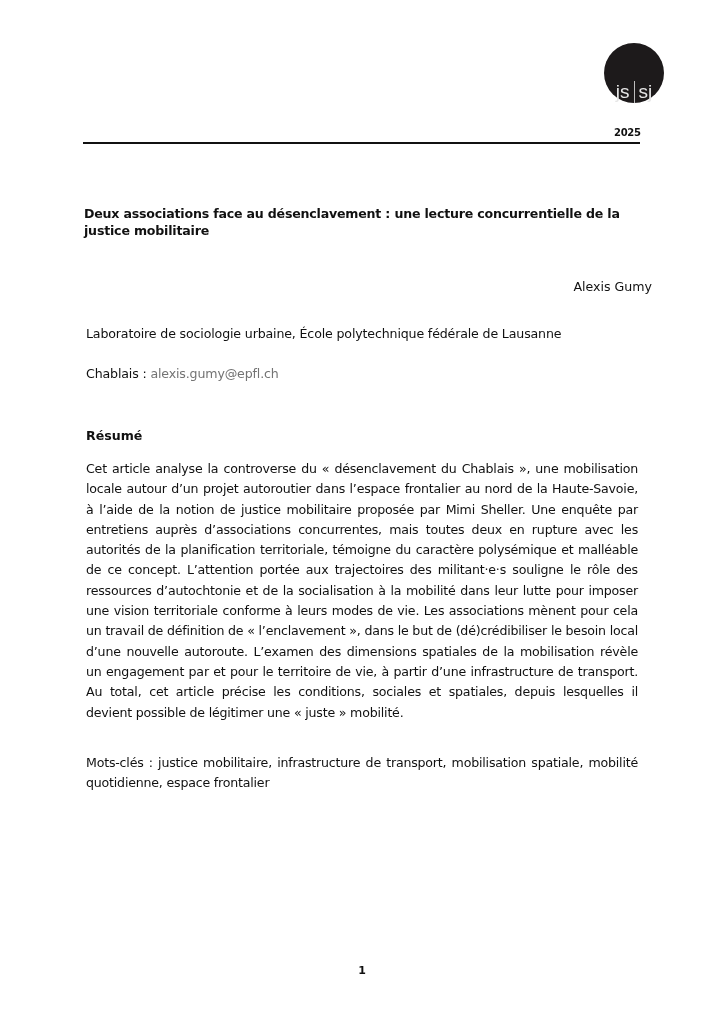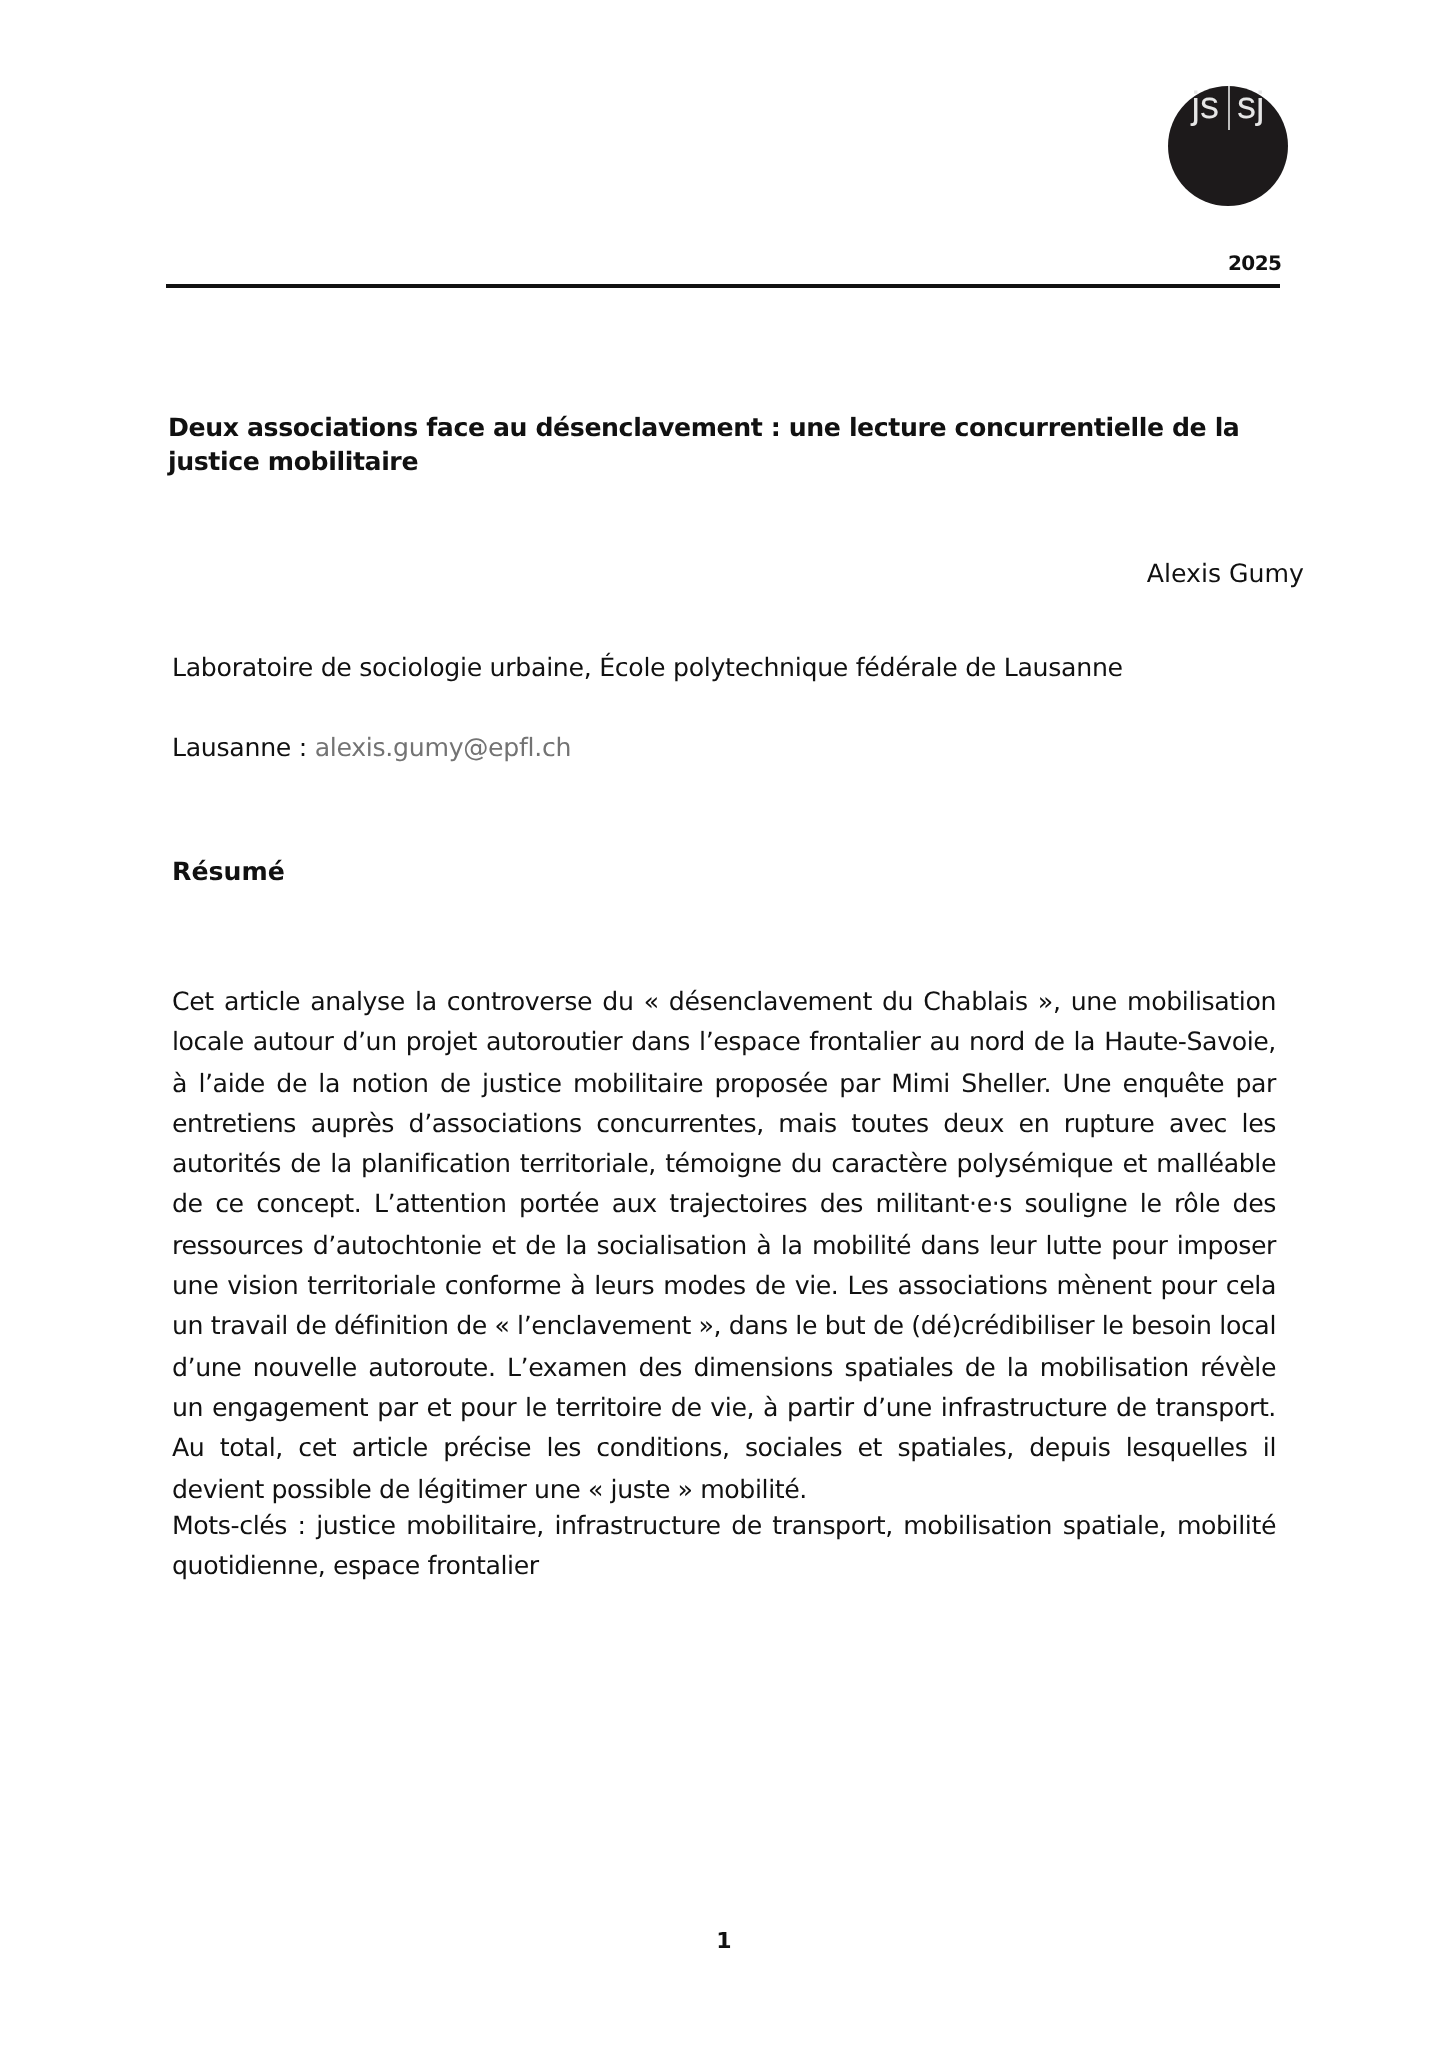--- a/index.html
+++ b/index.html
@@ -1,36 +1,36 @@
 <!DOCTYPE html>
 <html><head>
 <meta charset="utf-8">
 <style>
   html, body { margin: 0; padding: 0; background: #ffffff; }
   body { width: 724px; height: 1024px; position: relative; overflow: hidden;
          font-family: "DejaVu Sans", sans-serif; color: #111; }
-  .logo { position: absolute; left: 584px; top: 43px; width: 60px; height: 60px;
-          border-radius: 50%; background: #1d1a1b; display: flex; align-items: flex-start;
+  .logo { position: absolute; left: 604px; top: 43px; width: 60px; height: 60px;
+          border-radius: 50%; background: #1d1a1b; display: flex; align-items: flex-end;
           justify-content: center; color: #e6e6e6; font-family: "Liberation Sans", sans-serif;
           font-size: 19px; letter-spacing: 0px; }
   .logo .sep { display: inline-block; width: 1px; height: 22px; background: #bdbdbd;
                margin: 0 4px; vertical-align: middle; }
   .year { position: absolute; left: 614px; top: 127px; font-size: 10px; font-weight: bold;
           font-family: "DejaVu Sans", sans-serif; letter-spacing: -0.3px; }
   .rule { position: absolute; left: 83px; top: 142px; width: 557px; height: 1.5px; background: #111; }
   .title { position: absolute; left: 84px; top: 205px; width: 556px; text-align: left;
            font-weight: bold; font-size: 12.6px; line-height: 17px; letter-spacing: -0.2px; }
   .author { position: absolute; left: 96px; top: 279px; width: 556px; text-align: right;
             font-weight: normal; font-size: 12.6px; }
   .affil { position: absolute; left: 86px; top: 326px; font-size: 12.6px; letter-spacing: -0.15px; }
   .email-line { position: absolute; left: 86px; top: 366px; font-size: 12.6px; letter-spacing: -0.15px; }
   .email { color: #737373; }
   .abs-head { position: absolute; left: 86px; top: 428px; font-weight: bold; font-size: 12.6px; }
   .abstract { position: absolute; left: 86px; top: 459px; width: 552px; font-size: 12.6px;
-              line-height: 20.3px; text-align: justify; letter-spacing: -0.2px; margin-top: 32px; }
+              line-height: 20.3px; text-align: justify; letter-spacing: -0.2px; }
   .keywords { position: absolute; left: 86px; top: 753px; width: 552px; font-size: 12.6px;
               line-height: 20.3px; text-align: justify; letter-spacing: -0.2px; }
   .kw-label { font-weight: normal; }
   .page-num { position: absolute; left: 352px; top: 964px; width: 20px; text-align: center;
               font-weight: bold; font-size: 11px; }
 </style>
 </head>
 <body>
 
 <div class="logo">
@@ -40,21 +40,21 @@
 </div>
 
 <div class="year">2025</div>
 <div class="rule"></div>
 
 <div class="title">Deux associations face au désenclavement : une lecture concurrentielle de la justice mobilitaire</div>
 <div class="author">Alexis Gumy</div>
 
 <div class="affil">Laboratoire de sociologie urbaine, École polytechnique fédérale de Lausanne</div>
 <div class="email-line">
-  <span>Lausanne : </span><span class="email">alexis.gumy@epfl.ch</span>
+  <span>Chablais : </span><span class="email">alexis.gumy@epfl.ch</span>
 </div>
 
 <div class="abs-head">Résumé</div>
 <div class="abstract">Cet article analyse la controverse du « désenclavement du Chablais », une mobilisation locale autour d’un projet autoroutier dans l’espace frontalier au nord de la Haute-Savoie, à l’aide de la notion de justice mobilitaire proposée par Mimi Sheller. Une enquête par entretiens auprès d’associations concurrentes, mais toutes deux en rupture avec les autorités de la planification territoriale, témoigne du caractère polysémique et malléable de ce concept. L’attention portée aux trajectoires des militant·e·s souligne le rôle des ressources d’autochtonie et de la socialisation à la mobilité dans leur lutte pour imposer une vision territoriale conforme à leurs modes de vie. Les associations mènent pour cela un travail de définition de « l’enclavement », dans le but de (dé)crédibiliser le besoin local d’une nouvelle autoroute. L’examen des dimensions spatiales de la mobilisation révèle un engagement par et pour le territoire de vie, à partir d’une infrastructure de transport. Au total, cet article précise les conditions, sociales et spatiales, depuis lesquelles il devient possible de légitimer une « juste » mobilité.</div>
 
 <div class="keywords">
   <span class="kw-label">Mots-clés :</span><span> justice mobilitaire, infrastructure de transport, mobilisation spatiale, mobilité quotidienne, espace frontalier</span>
 </div>
 
 <div class="page-num">1</div>

